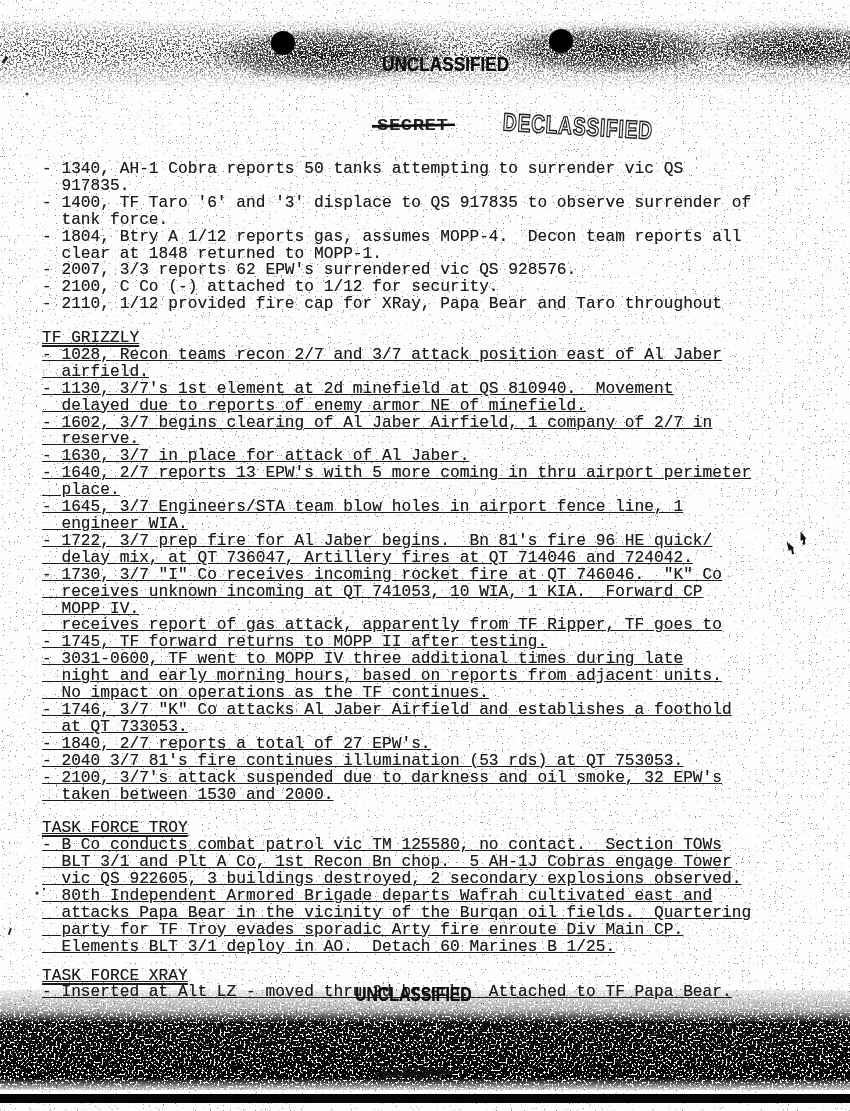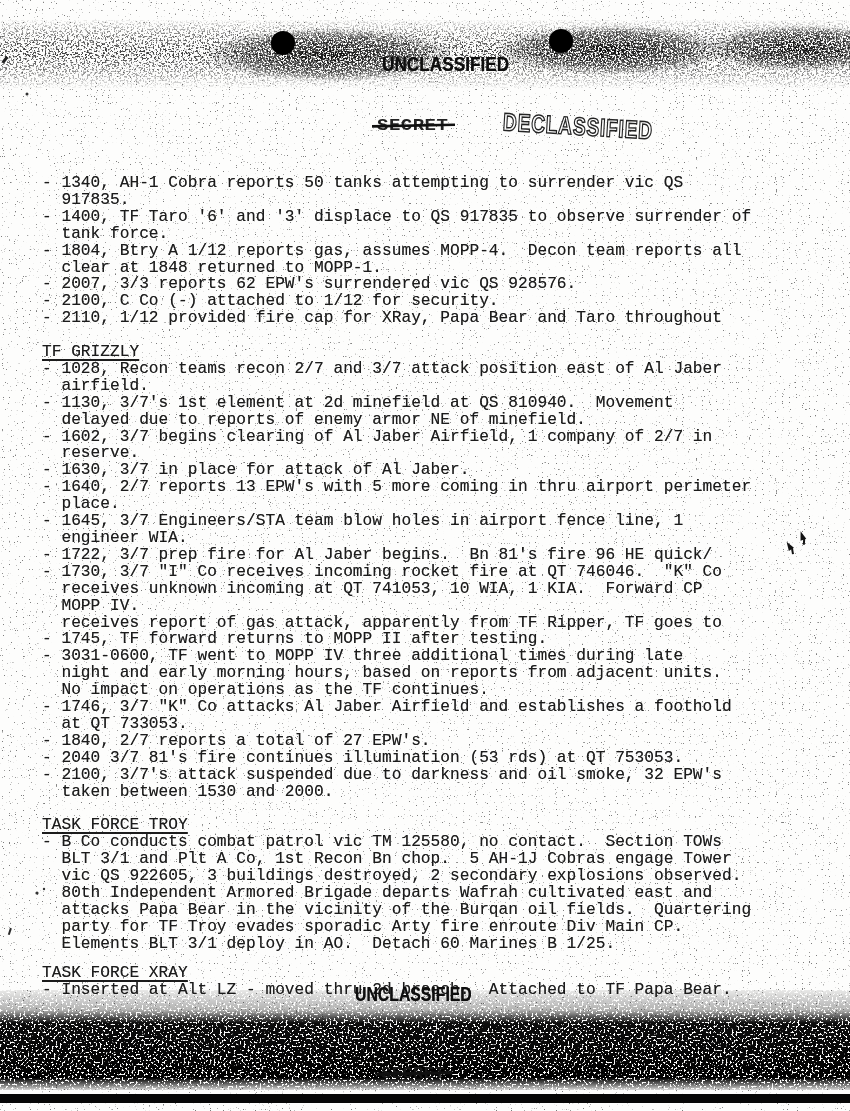--- a/index.html
+++ b/index.html
@@ -3,30 +3,30 @@
 <meta charset="utf-8">
 <style>
   html,body{margin:0;padding:0;background:#d9d9d9;}
   .page{
     position:relative;width:850px;height:1111px;margin:0 auto;
     background:#fdfdfc;overflow:hidden;
     font-family:"Liberation Mono","DejaVu Sans Mono",monospace;
   }
   
   .doc{
-    position:absolute;left:42px;top:175px;z-index:1;
+    position:absolute;left:42px;top:161px;z-index:1;
     font-size:16.2px;line-height:16.9px;color:#1c1c1c;
     text-shadow:0 0 .5px rgba(25,25,25,.55);
   }
   .doc .line{white-space:pre;}
   .doc .heading{
     white-space:pre;text-decoration:underline;
     text-underline-offset:3px;text-decoration-thickness:1.5px;
   }
-  .section + .section{margin-top:16.9px;}
+  .section + .section{margin-top:16.9px;text-decoration:underline;}
   .section:last-child{margin-top:12px;}
   
   .marks{position:absolute;inset:0;z-index:3;pointer-events:none;}
   .unclass{
     position:absolute;font-family:"Liberation Sans",sans-serif;
     font-weight:bold;color:#0e0e0e;letter-spacing:0;
     text-shadow:0 0 .7px rgba(10,10,10,.7);
     transform-origin:left top;white-space:pre;
   }
   .unclass.top{left:382px;top:53px;font-size:20px;transform:scaleX(.86);}
@@ -88,20 +88,21 @@
         <div class="line">- 1130, 3/7's 1st element at 2d minefield at QS 810940.  Movement</div>
         <div class="line">  delayed due to reports of enemy armor NE of minefield.</div>
         <div class="line">- 1602, 3/7 begins clearing of Al Jaber Airfield, 1 company of 2/7 in</div>
         <div class="line">  reserve.</div>
         <div class="line">- 1630, 3/7 in place for attack of Al Jaber.</div>
         <div class="line">- 1640, 2/7 reports 13 EPW's with 5 more coming in thru airport perimeter</div>
         <div class="line">  place.</div>
         <div class="line">- 1645, 3/7 Engineers/STA team blow holes in airport fence line, 1</div>
         <div class="line">  engineer WIA.</div>
         <div class="line">- 1722, 3/7 prep fire for Al Jaber begins.  Bn 81's fire 96 HE quick/</div>
+        <div class="line">  delay mix, at QT 736047, Artillery fires at QT 714046 and 724042.</div>
         <div class="line">- 1730, 3/7 "I" Co receives incoming rocket fire at QT 746046.  "K" Co</div>
         <div class="line">  receives unknown incoming at QT 741053, 10 WIA, 1 KIA.  Forward CP</div>
         <div class="line">  MOPP IV.</div>
         <div class="line">  receives report of gas attack, apparently from TF Ripper, TF goes to</div>
         <div class="line">- 1745, TF forward returns to MOPP II after testing.</div>
         <div class="line">- 3031-0600, TF went to MOPP IV three additional times during late</div>
         <div class="line">  night and early morning hours, based on reports from adjacent units.</div>
         <div class="line">  No impact on operations as the TF continues.</div>
         <div class="line">- 1746, 3/7 "K" Co attacks Al Jaber Airfield and establishes a foothold</div>
         <div class="line">  at QT 733053.</div>

